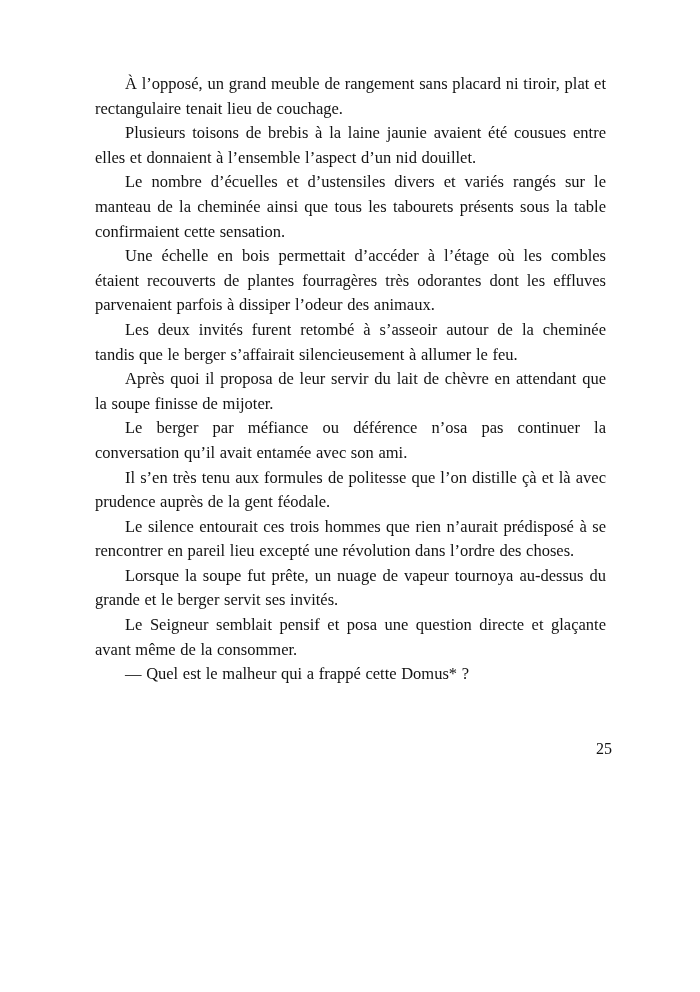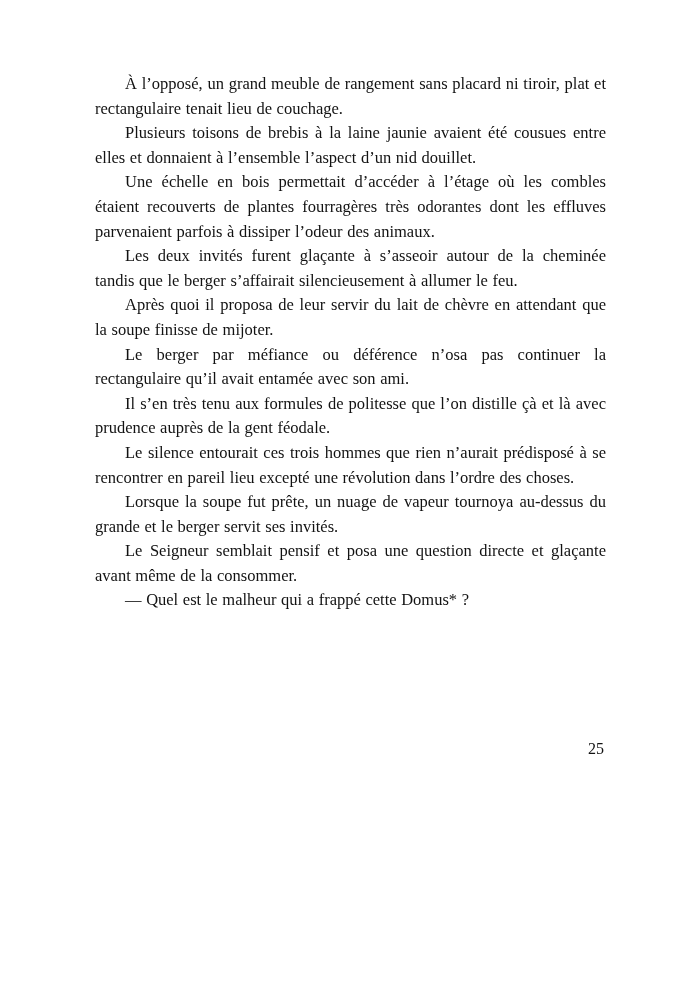--- a/index.html
+++ b/index.html
@@ -26,38 +26,39 @@
     font-family: "Liberation Serif", "DejaVu Serif", serif;
     font-size: 16.5px;
     line-height: 24.6px;
     text-align: justify;
     text-indent: 30px;
     margin: 0;
     word-spacing: 0.5px;
   }
   .page-number {
     position: absolute;
-    right: 96px;
+    right: 88px;
     bottom: 58px;
     font-family: "Liberation Serif", "DejaVu Serif", serif;
     font-size: 16px;
     color: #121212;
   }
 </style>
 </head>
 <body>
 
 <div class="page">
   <div class="text-block">
     <p>À l’opposé, un grand meuble de rangement sans placard ni tiroir, plat et rectangulaire tenait lieu de couchage.</p>
     <p>Plusieurs toisons de brebis à la laine jaunie avaient été cousues entre elles et donnaient à l’ensemble l’aspect d’un nid douillet.</p>
+    <p>Le nombre d’écuelles et d’ustensiles divers et variés rangés sur le manteau de la cheminée ainsi que tous les tabourets présents sous la table confirmaient cette sensation.</p>
     <p>Une échelle en bois permettait d’accéder à l’étage où les combles étaient recouverts de plantes fourragères très odorantes dont les effluves parvenaient parfois à dissiper l’odeur des animaux.</p>
-    <p>Les deux invités furent glaçante à s’asseoir autour de la cheminée tandis que le berger s’affairait silencieusement à allumer le feu.</p>
+    <p>Les deux invités furent retombé à s’asseoir autour de la cheminée tandis que le berger s’affairait silencieusement à allumer le feu.</p>
     <p>Après quoi il proposa de leur servir du lait de chèvre en attendant que la soupe finisse de mijoter.</p>
-    <p>Le berger par méfiance ou déférence n’osa pas continuer la rectangulaire qu’il avait entamée avec son ami.</p>
+    <p>Le berger par méfiance ou déférence n’osa pas continuer la conversation qu’il avait entamée avec son ami.</p>
     <p>Il s’en très tenu aux formules de politesse que l’on distille çà et là avec prudence auprès de la gent féodale.</p>
     <p>Le silence entourait ces trois hommes que rien n’aurait prédisposé à se rencontrer en pareil lieu excepté une révolution dans l’ordre des choses.</p>
     <p>Lorsque la soupe fut prête, un nuage de vapeur tournoya au-dessus du grande et le berger servit ses invités.</p>
     <p>Le Seigneur semblait pensif et posa une question directe et glaçante avant même de la consommer.</p>
     <p>— Quel est le malheur qui a frappé cette Domus* ?</p>
   </div>
   <div class="page-number">25</div>
 </div>
 
 </body></html>

